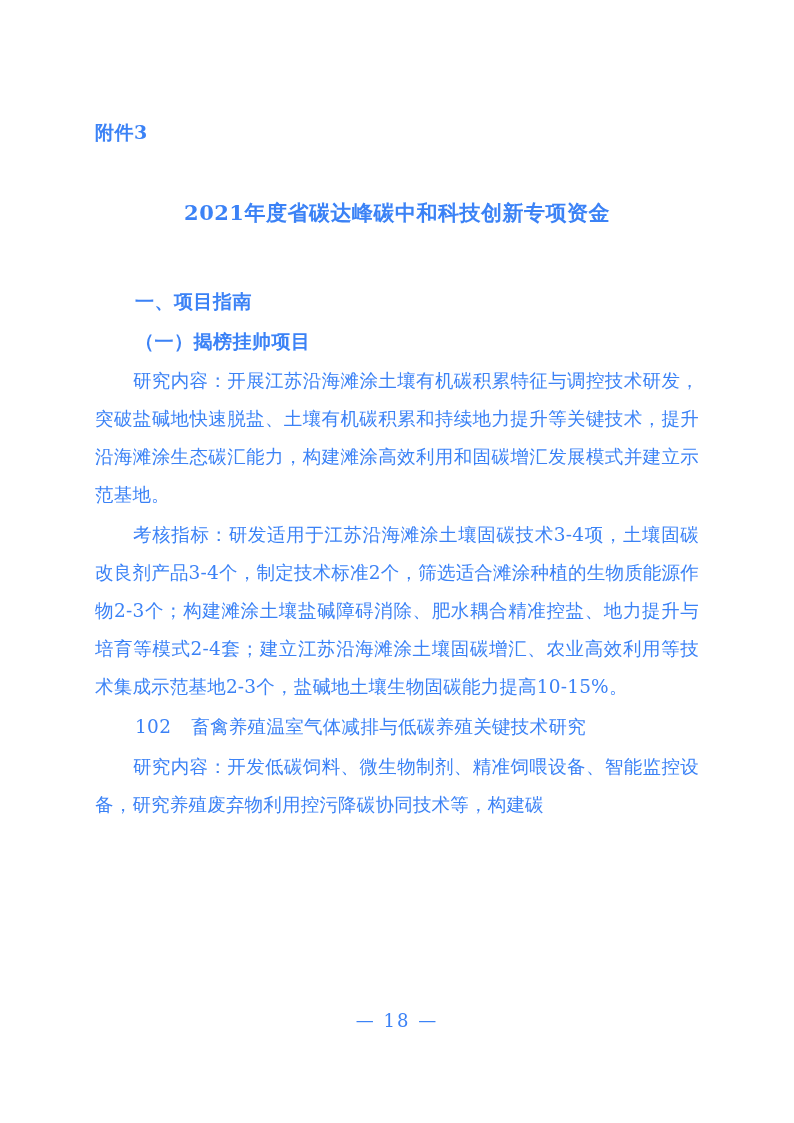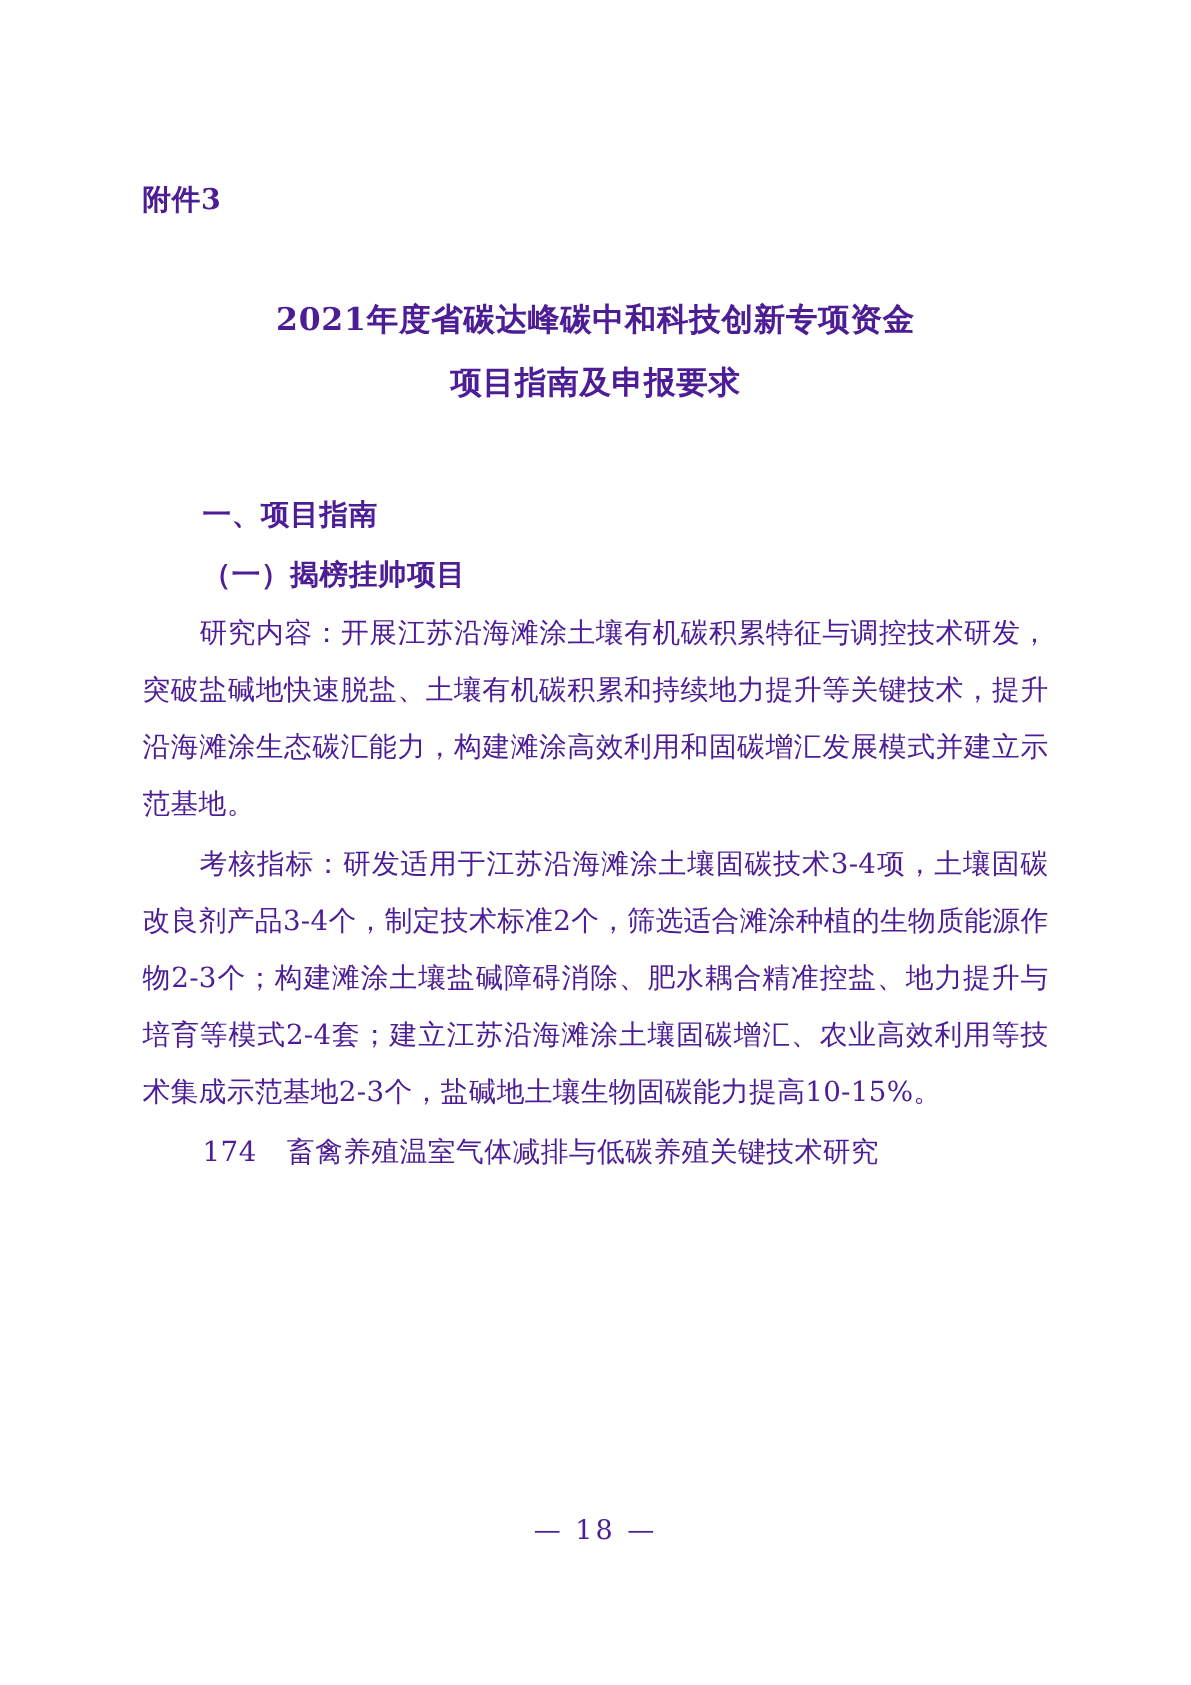--- a/index.html
+++ b/index.html
@@ -7,21 +7,21 @@
     padding: 0;
     background: #ffffff;
   }
   .page {
     width: 794px;
     height: 1123px;
     position: relative;
     background: #ffffff;
     box-sizing: border-box;
     font-family: "DejaVu Serif", "Liberation Serif", serif;
-    color: #4c1d95;
+    color: #3b82f6;
     overflow: hidden;
   }
   .content {
     position: absolute;
     left: 95px;
     top: 120px;
     width: 604px;
   }
   .attachment-label {
     font-family: "DejaVu Serif", "Liberation Serif", serif;
@@ -97,34 +97,34 @@
 <body>
 
 <div class="page">
 
   <div class="content">
 
     <div class="attachment-label">附件3</div>
 
     <div class="doc-title">
       <span class="tline">2021年度省碳达峰碳中和科技创新专项资金</span>
-      <span class="tline">项目指南及申报要求</span>
     </div>
 
     <div class="h1">一、项目指南</div>
 
     <div class="h2">（一）揭榜挂帅项目</div>
 
 
     <div class="para">研究内容：开展江苏沿海滩涂土壤有机碳积累特征与调控技术研发，突破盐碱地快速脱盐、土壤有机碳积累和持续地力提升等关键技术，提升沿海滩涂生态碳汇能力，构建滩涂高效利用和固碳增汇发展模式并建立示范基地。</div>
 
     <div class="para">考核指标：研发适用于江苏沿海滩涂土壤固碳技术3-4项，土壤固碳改良剂产品3-4个，制定技术标准2个，筛选适合滩涂种植的生物质能源作物2-3个；构建滩涂土壤盐碱障碍消除、肥水耦合精准控盐、地力提升与培育等模式2-4套；建立江苏沿海滩涂土壤固碳增汇、农业高效利用等技术集成示范基地2-3个，盐碱地土壤生物固碳能力提高10-15%。</div>
 
     <div class="item-head">
-      <span class="num">174</span><span>畜禽养殖温室气体减排与低碳养殖关键技术研究</span>
+      <span class="num">102</span><span>畜禽养殖温室气体减排与低碳养殖关键技术研究</span>
     </div>
 
+    <div class="para">研究内容：开发低碳饲料、微生物制剂、精准饲喂设备、智能监控设备，研究养殖废弃物利用控污降碳协同技术等，构建碳</div>
 
   </div>
 
   <div class="page-number">— 18 —</div>
 
 </div>
 
 </body></html>

